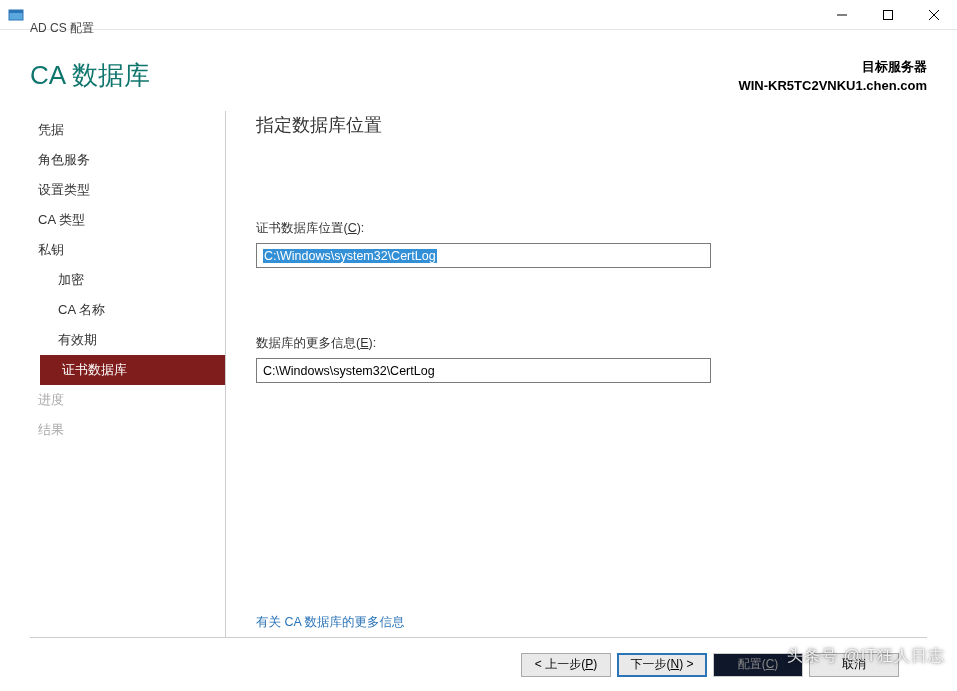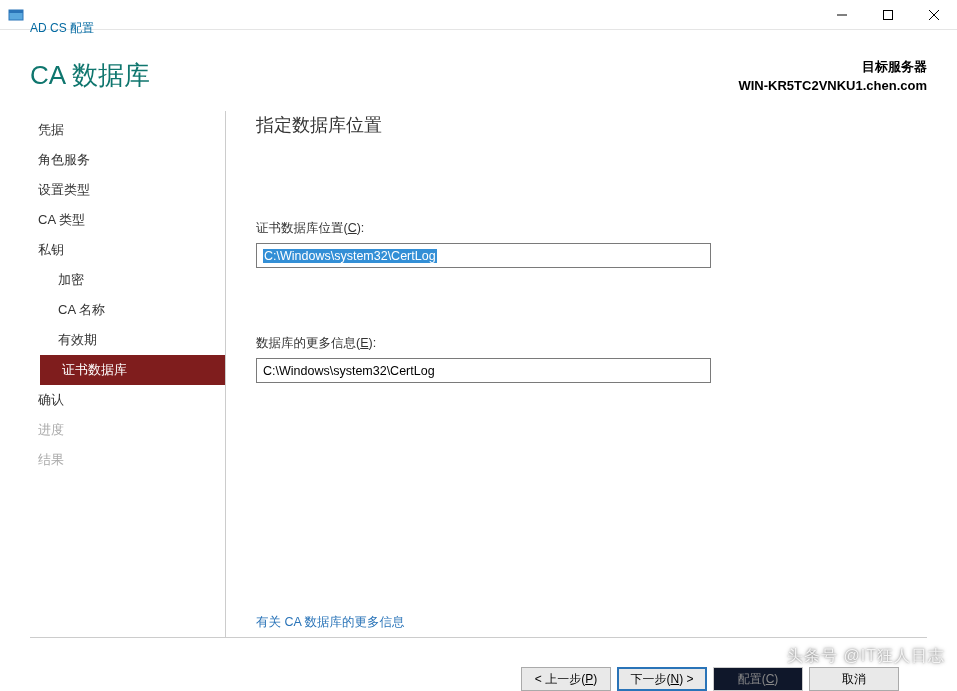--- a/index.html
+++ b/index.html
@@ -25,21 +25,21 @@
     .titlebar-icon {
       width: 16px;
       height: 16px;
       margin-left: 8px;
       margin-right: 6px;
       display: inline-block;
     }
     .titlebar-icon svg { width: 16px; height: 16px; }
     .titlebar-title {
       font-size: 12px;
-      color: #0369a1;
+      color: #404040;
       flex: 1;
       margin-top: 28px;
     }
     .window-controls {
       display: flex;
       height: 100%;
     }
     .window-btn {
       width: 46px;
       height: 30px;
@@ -148,21 +148,21 @@
       color: #2a74b8;
       font-size: 12.5px;
       margin-top: auto;
       margin-bottom: 6px;
       cursor: pointer;
     }
     .footer {
       border-top: 1px solid #ccc;
       height: 54px;
       display: flex;
-      align-items: flex-end;
+      align-items: center;
       justify-content: flex-end;
       padding-right: 28px;
       gap: 6px;
       margin: 0 30px;
     }
     .btn {
       min-width: 90px;
       height: 24px;
       font-size: 12px;
       border: 1px solid #aaa;
@@ -238,21 +238,20 @@
     <div class="sidebar" id="sidebar">
         <div class="sidebar-item">凭据</div>
         <div class="sidebar-item">角色服务</div>
         <div class="sidebar-item">设置类型</div>
         <div class="sidebar-item">CA 类型</div>
         <div class="sidebar-item">私钥</div>
         <div class="sidebar-item indent1">加密</div>
         <div class="sidebar-item indent1">CA 名称</div>
         <div class="sidebar-item indent1">有效期</div>
         <div class="sidebar-item selected">证书数据库</div>
-        <div class="sidebar-item">确认</div>
         <div class="sidebar-item disabled">进度</div>
         <div class="sidebar-item disabled">结果</div>
       </div>
 
     <div class="pane">
       <div class="pane-title">指定数据库位置</div>
 
       <div class="field-group">
         <div class="field-label">
           <span>证书数据库位置(</span><span class="ak">C</span><span>):</span>

